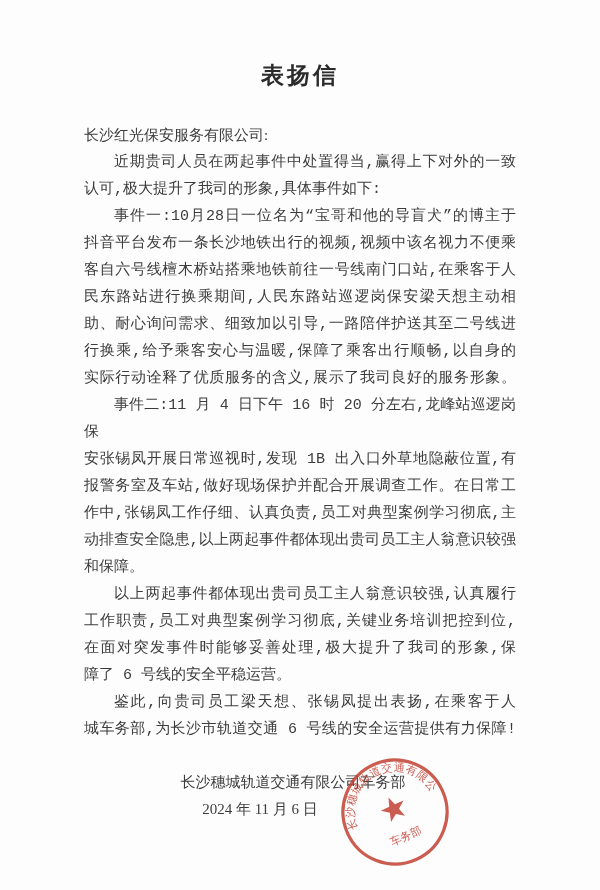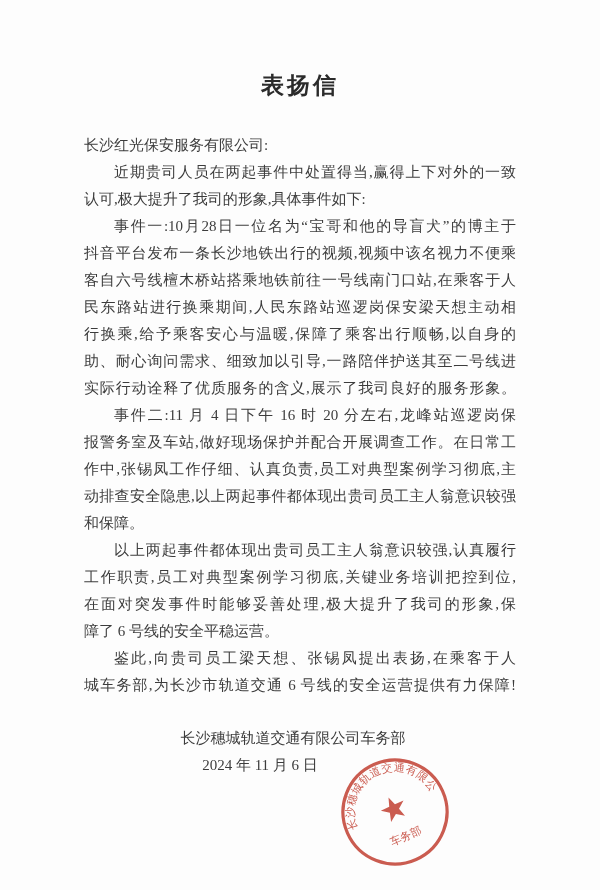--- a/index.html
+++ b/index.html
@@ -6,36 +6,36 @@
   .page {
     position: relative;
     width: 600px;
     height: 890px;
     background: #fdfdfd;
     font-family: "Liberation Serif", "DejaVu Serif", serif;
     color: #3c3c3c;
     overflow: hidden;
   }
   .title {
-    margin: 16px;
+    margin: 6px;
     padding-top: 54px;
     text-align: center;
     font-size: 23px;
     line-height: 32px;
     font-weight: bold;
     color: #2b2b2b;
     letter-spacing: 3px;
   }
   .letter-body {
     width: 432px;
     margin: 30px 12px 0 84px;
     font-size: 15px;
     line-height: 27px;
   }
-  .para { margin: 0; }
+  .para { margin: 0; font-family: Liberation Mono, monospace; }
   .line { text-align: justify; }
   .line.jf { text-align-last: justify; }
   .line.first { text-indent: 2em; }
   .signature-block {
     width: 432px;
     margin: 26px 0 0 84px;
     font-size: 15px;
     line-height: 27px;
   }
   .sig-org  { text-align: center; padding-right: 14px; }
@@ -66,27 +66,28 @@
     <div class="para">
       <div class="line first jf">近期贵司人员在两起事件中处置得当,赢得上下对外的一致</div>
       <div class="line">认可,极大提升了我司的形象,具体事件如下:</div>
     </div>
 
     <div class="para">
       <div class="line first jf">事件一:10月28日一位名为“宝哥和他的导盲犬”的博主于</div>
       <div class="line jf">抖音平台发布一条长沙地铁出行的视频,视频中该名视力不便乘</div>
       <div class="line jf">客自六号线檀木桥站搭乘地铁前往一号线南门口站,在乘客于人</div>
       <div class="line jf">民东路站进行换乘期间,人民东路站巡逻岗保安梁天想主动相</div>
+      <div class="line jf">助、耐心询问需求、细致加以引导,一路陪伴护送其至二号线进</div>
       <div class="line jf">行换乘,给予乘客安心与温暖,保障了乘客出行顺畅,以自身的</div>
-      <div class="line jf">助、耐心询问需求、细致加以引导,一路陪伴护送其至二号线进</div>
       <div class="line jf">实际行动诠释了优质服务的含义,展示了我司良好的服务形象。</div>
     </div>
 
     <div class="para">
       <div class="line first jf">事件二:11 月 4 日下午 16 时 20 分左右,龙峰站巡逻岗保</div>
+      <div class="line jf">安张锡凤开展日常巡视时,发现 1B 出入口外草地隐蔽位置,有</div>
       <div class="line jf">报警务室及车站,做好现场保护并配合开展调查工作。在日常工</div>
       <div class="line jf">作中,张锡凤工作仔细、认真负责,员工对典型案例学习彻底,主</div>
       <div class="line jf">动排查安全隐患,以上两起事件都体现出贵司员工主人翁意识较强</div>
       <div class="line">和保障。</div>
     </div>
 
     <div class="para">
       <div class="line first jf">以上两起事件都体现出贵司员工主人翁意识较强,认真履行</div>
       <div class="line jf">工作职责,员工对典型案例学习彻底,关键业务培训把控到位,</div>
       <div class="line jf">在面对突发事件时能够妥善处理,极大提升了我司的形象,保</div>

